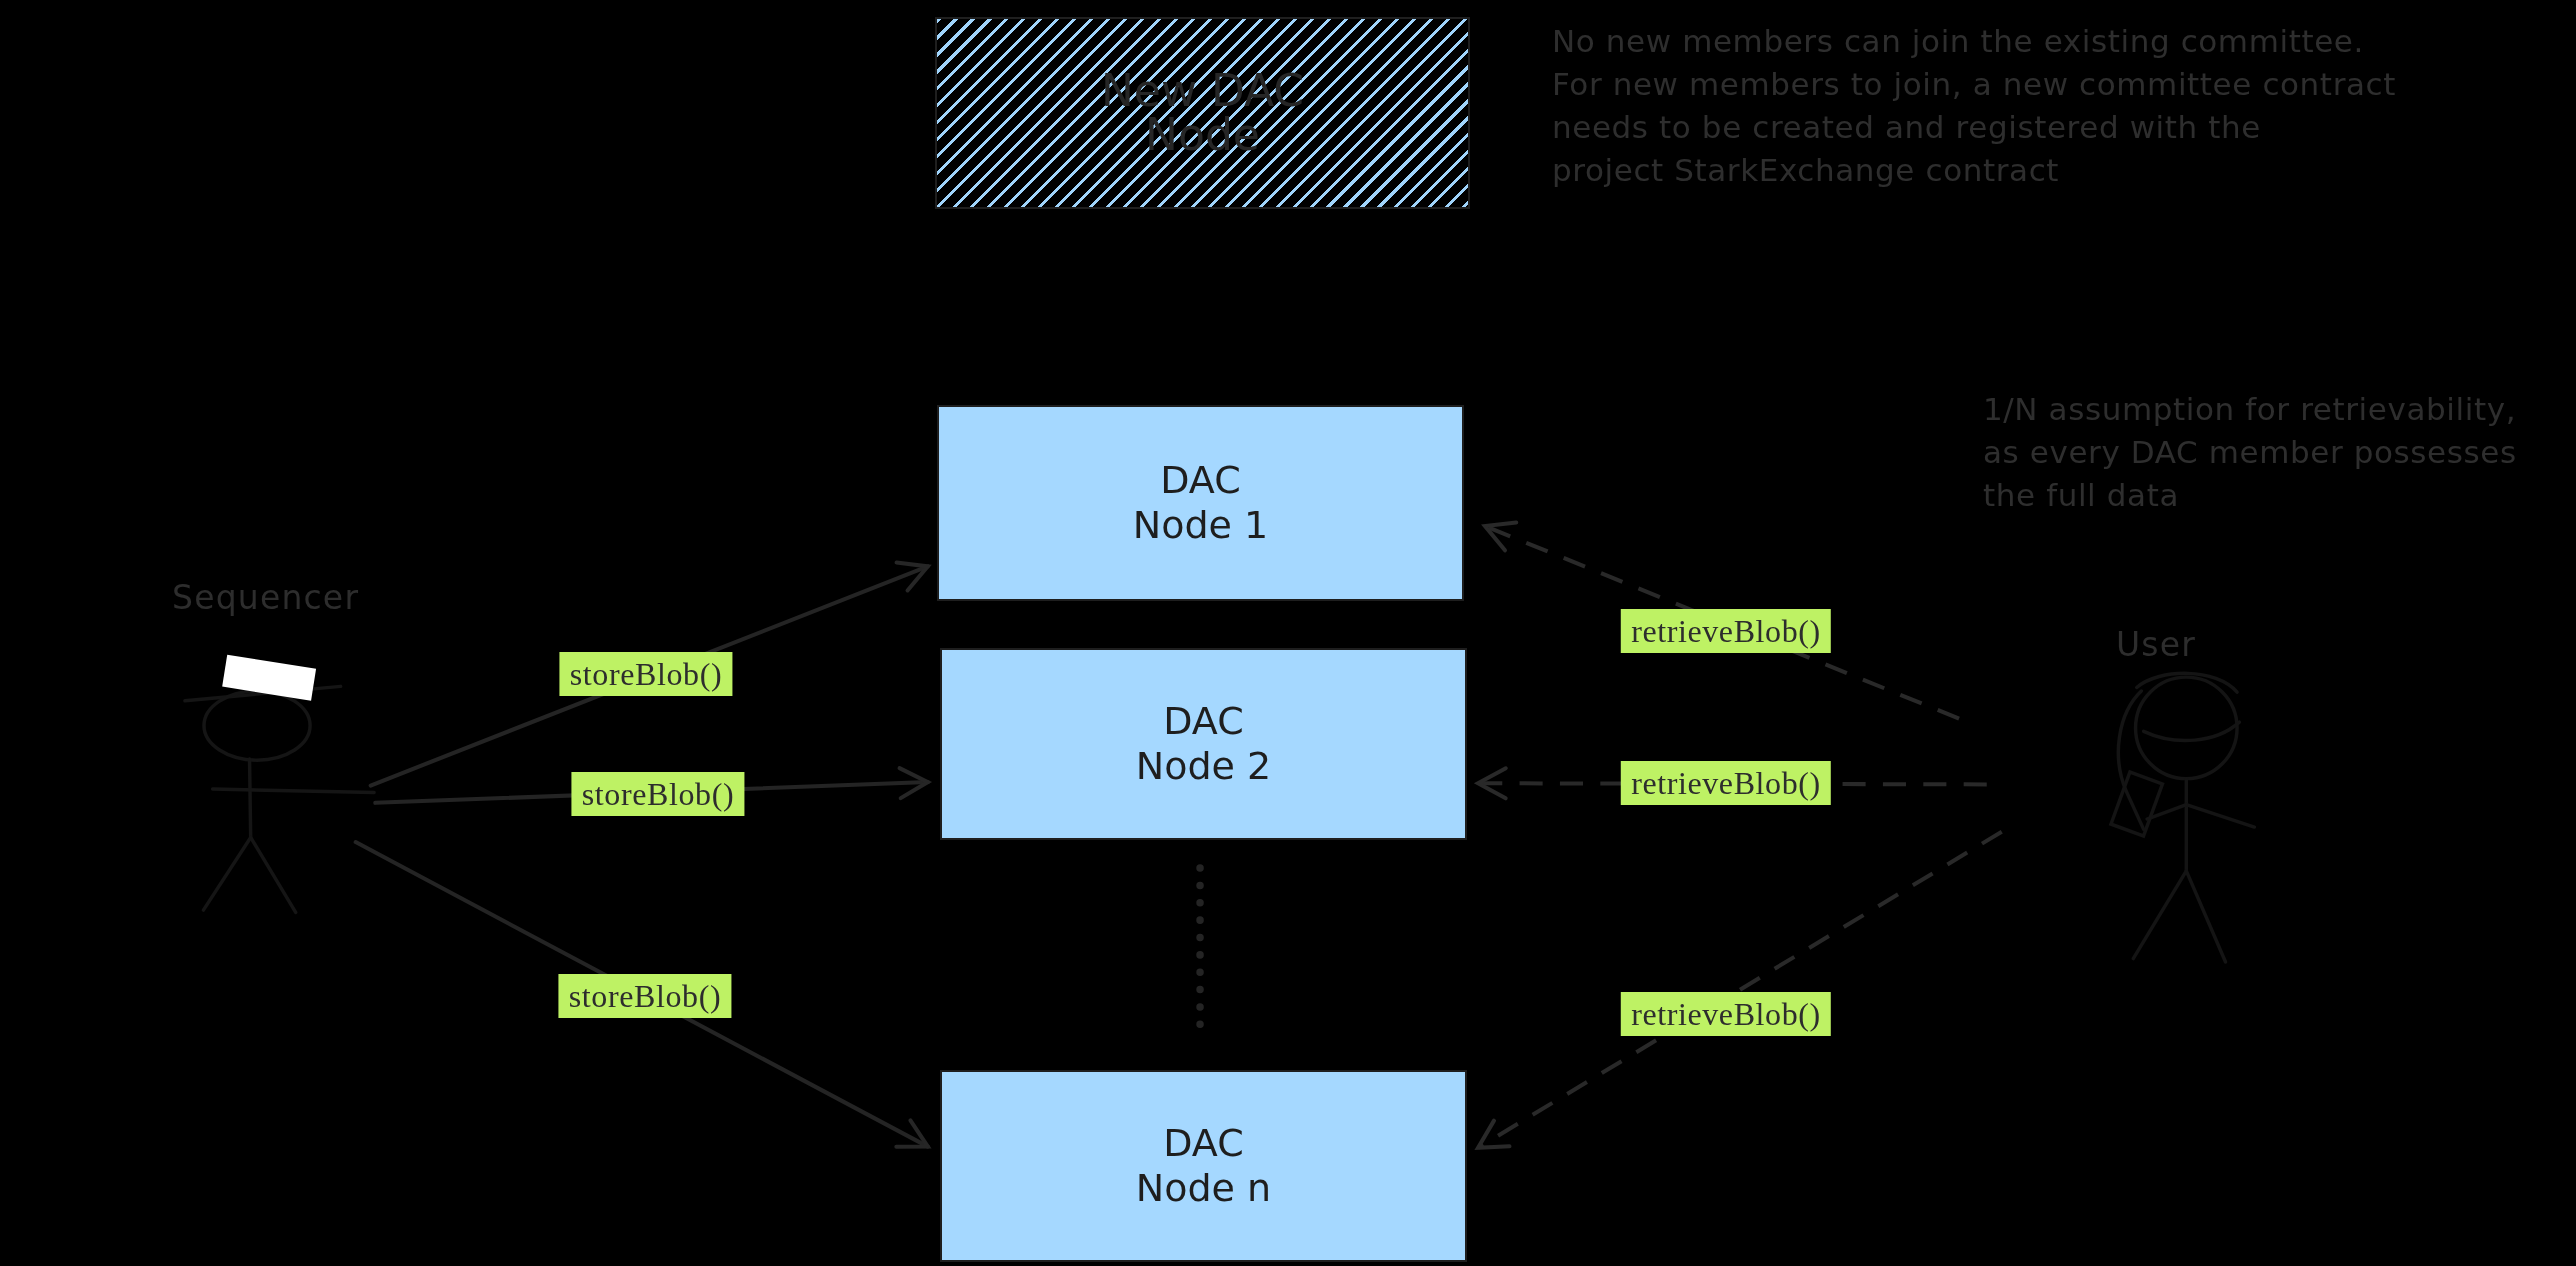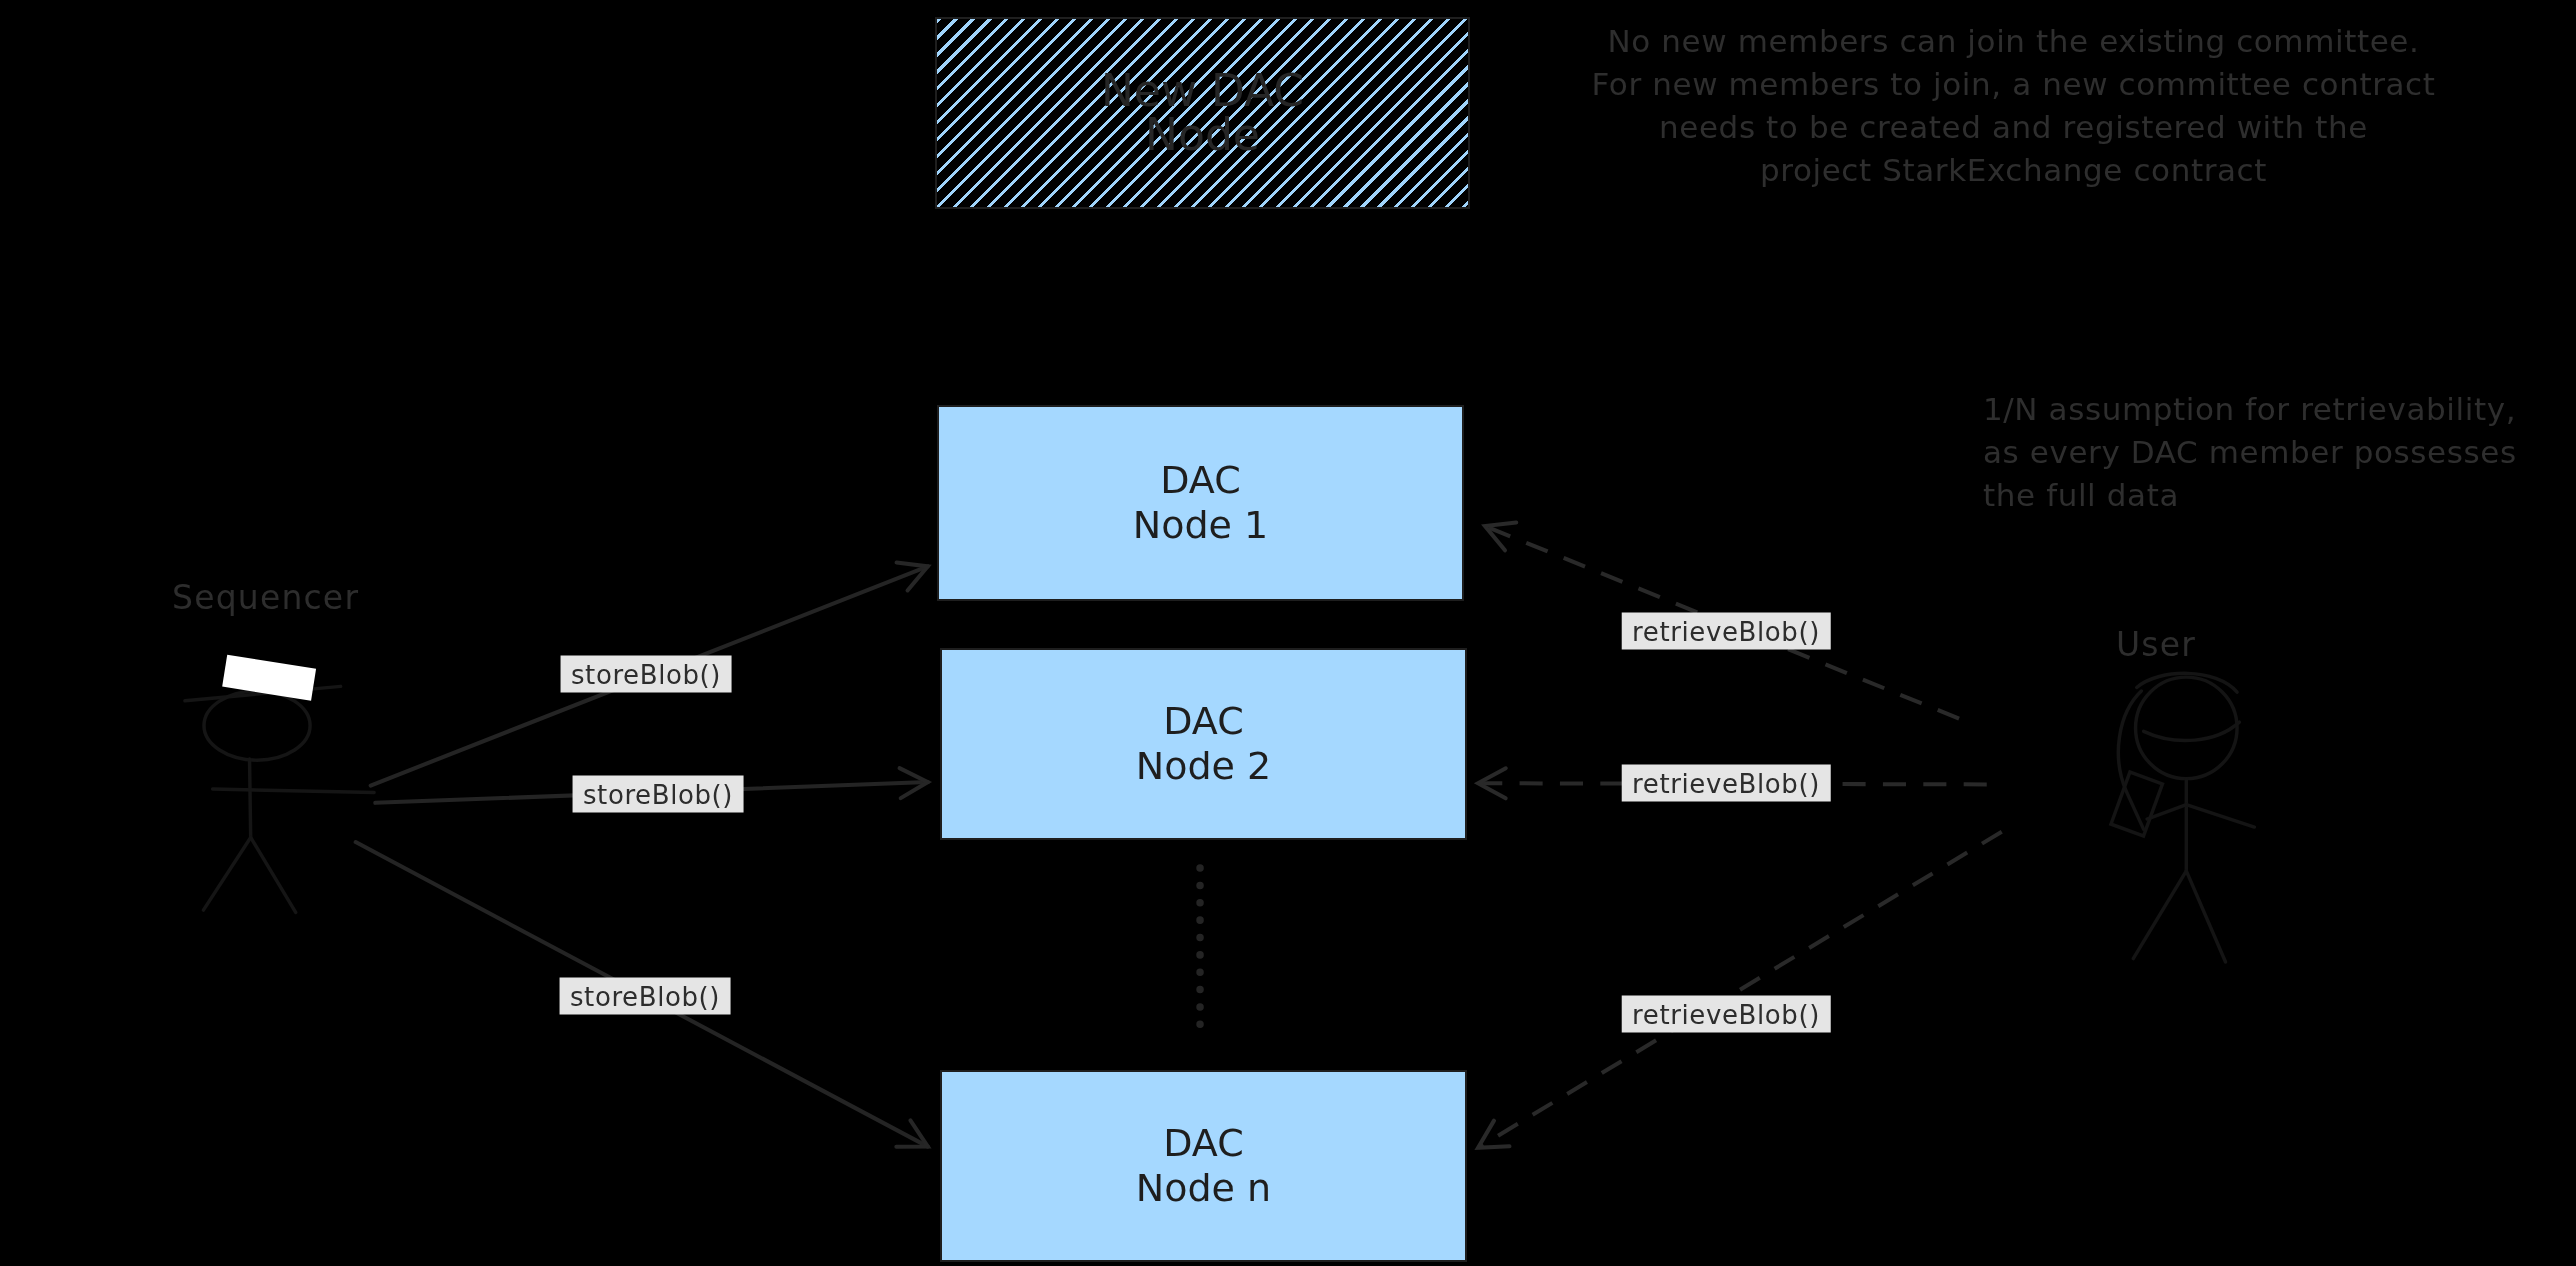--- a/index.html
+++ b/index.html
@@ -66,33 +66,34 @@
   #user-label      { left: 2116px; top: 601px; margin-top: 24px; }
 
   .note {
     position: absolute;
     color: #2e2e2e;
     font-size: 31px;
     line-height: 43px;
     white-space: pre-line;
     letter-spacing: 0.6px;
   }
-  #committee-note      { left: 1552px; top: 19.6px;  width: 923px; text-align: center; }
+  #committee-note      { left: 1552px; top: 19.6px;  width: 923px; }
   #retrievability-note { left: 1983px; top: 388px; width: 583px; }
   #sequencer-note      { left: 12.7px;   top: 1028px; width: 438px; }
 
   .edge-label {
     position: absolute;
     transform: translate(-50%, -50%);
-    background: #e5e5e5;
+    background: #bef264;
     color: #2d2d2d;
-    font-size: 26px;
+    font-size: 32px;
     padding: 3.5px 10.4px;
     white-space: nowrap;
     letter-spacing: 0.6px;
+    font-family: Liberation Serif, serif;
   }
   #store-label-1    { left: 646px; top: 674px; }
   #store-label-2    { left: 658px; top: 794px; }
   #store-label-3    { left: 645px; top: 996px; }
   #retrieve-label-1 { left: 1726px; top: 631px; }
   #retrieve-label-2 { left: 1726px; top: 783px; }
   #retrieve-label-3 { left: 1726px; top: 1014px; }
 </style>
 </head>
 <body>

